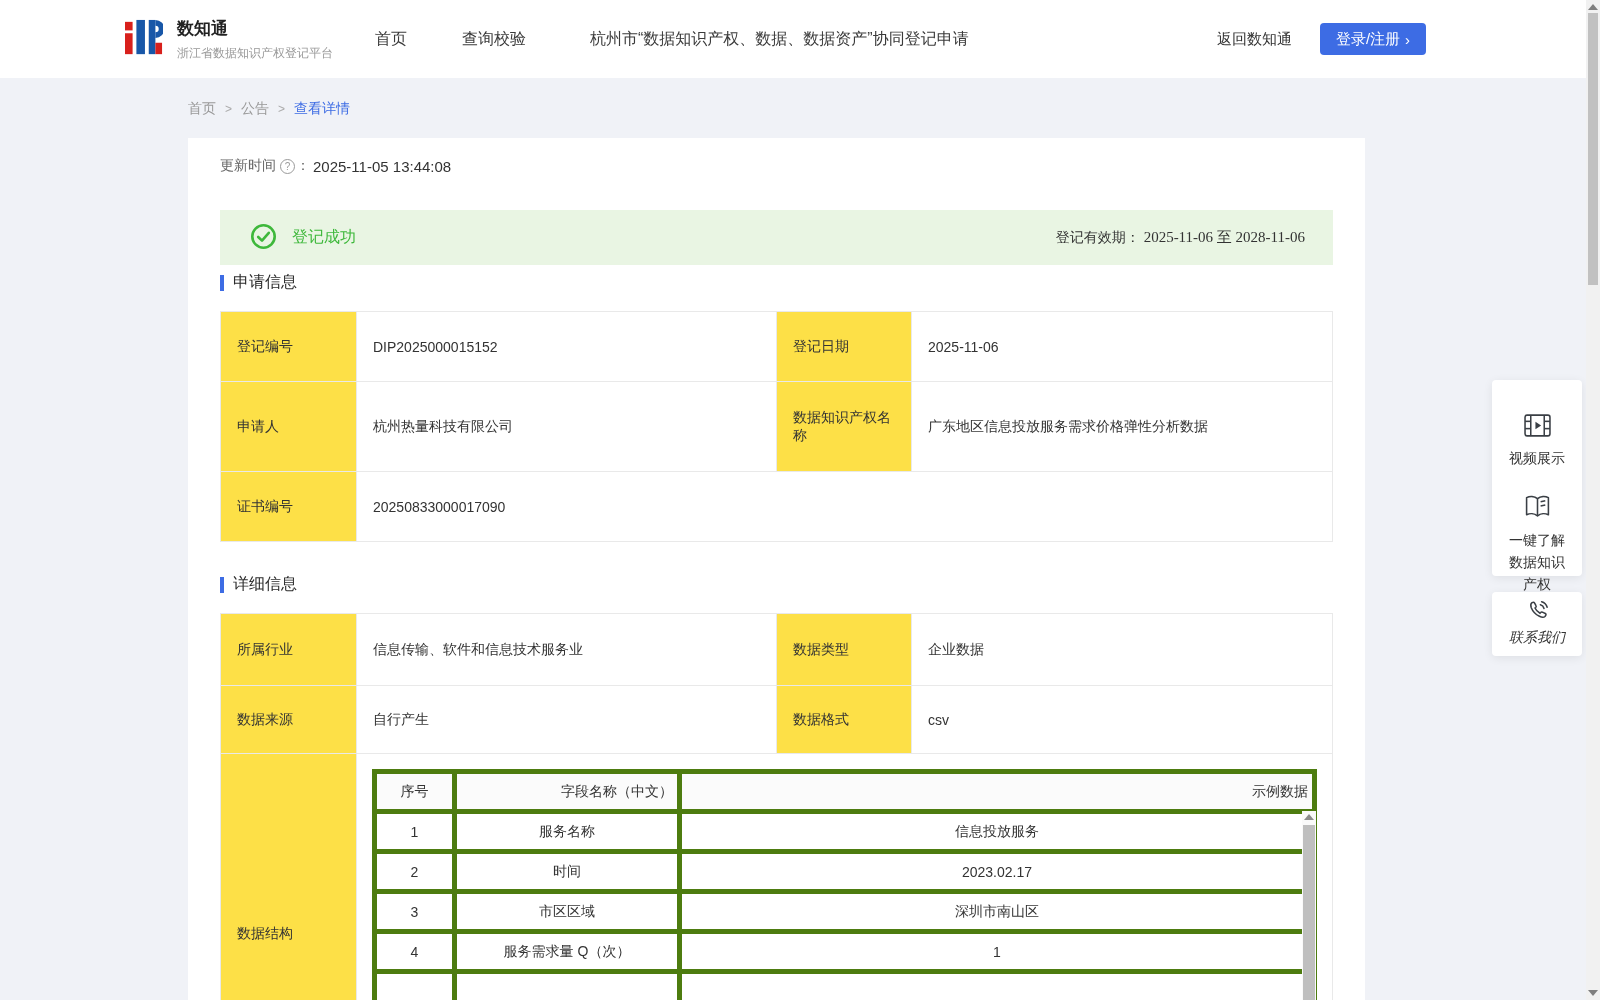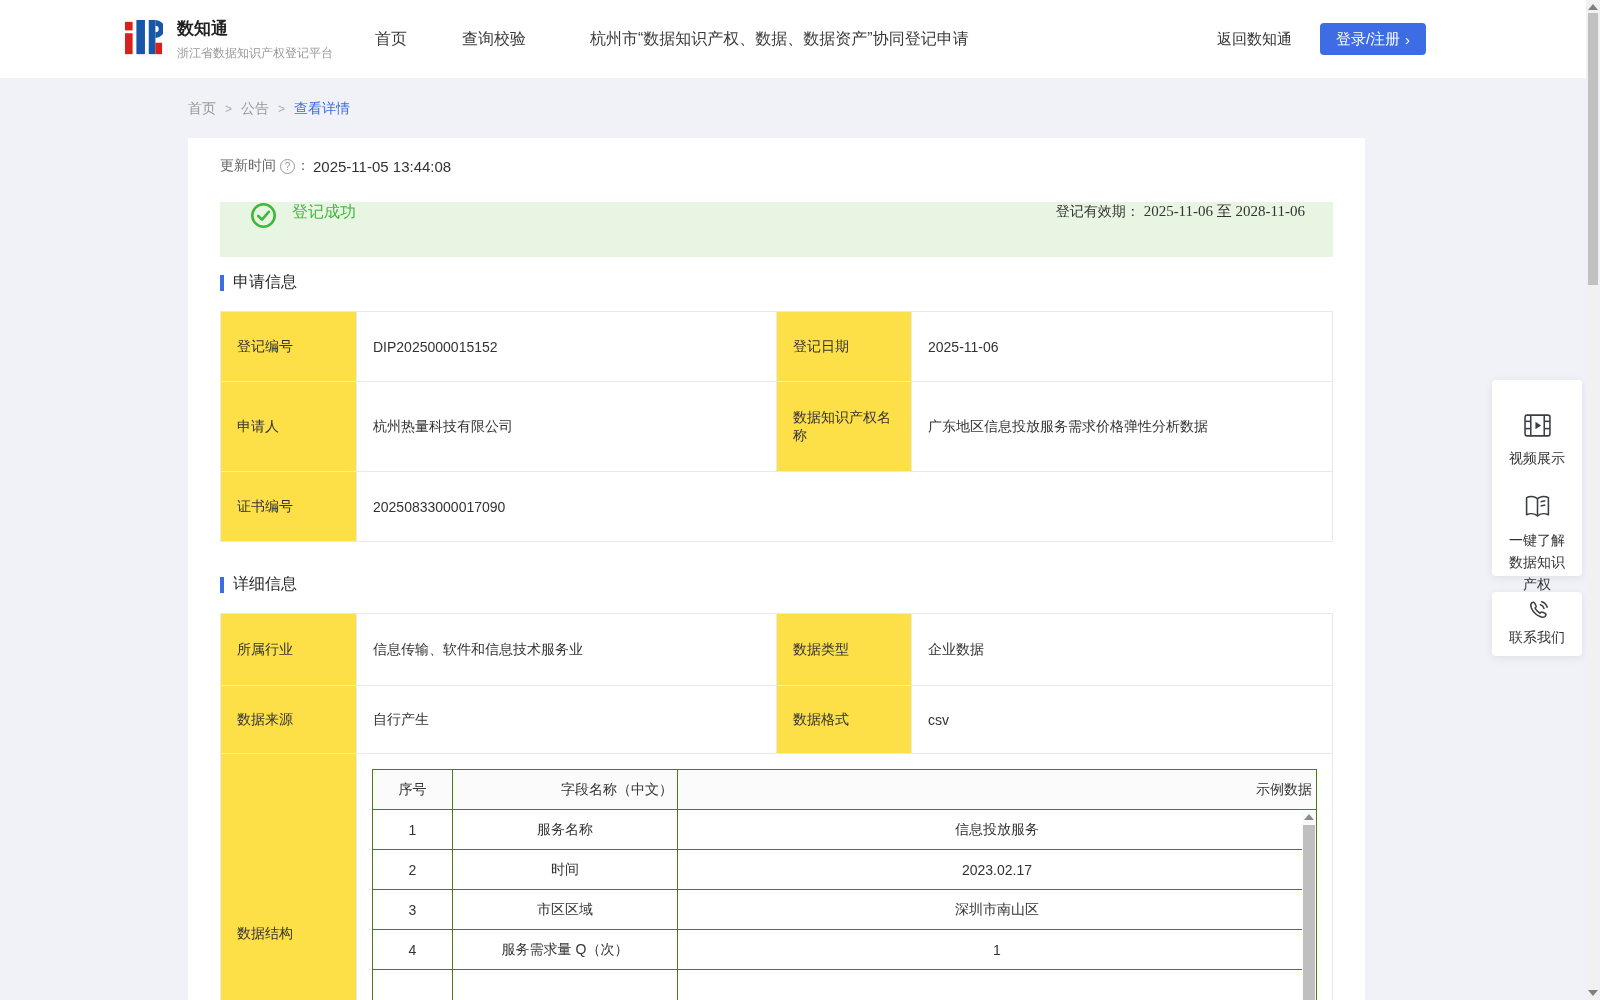--- a/index.html
+++ b/index.html
@@ -34,63 +34,63 @@
   .crumb-sep { color:#aaa; font-size:12px; }
 
   
   .card { position:absolute; left:188px; top:138px; width:1177px; height:862px; background:#fff; overflow:hidden; }
 
   .update-row { position:absolute; left:32px; top:19px; display:flex; align-items:center; font-size:14px; color:#666; }
   .help-ic { display:inline-flex; align-items:center; justify-content:center; width:15px; height:15px;
     border:1px solid #9a9a9a; border-radius:50%; color:#9a9a9a; font-size:10px; margin:0 1px 0 4px; cursor:pointer; }
   .update-value { color:#333; font-size:15px; margin-left:3px; }
 
-  .banner { position:absolute; left:32px; top:64px; width:1113px; height:55px; background:#e9f5e3;
-    display:flex; align-items:flex-start; padding:0 28px 0 30px; }
+  .banner { position:absolute; left:32px; top:72px; width:1113px; height:55px; background:#e9f5e3;
+    display:flex; align-items:center; padding:0 28px 0 30px; }
   .banner-status { color:#3eb83b; font-size:16px; margin-left:15px; }
   .banner-right { margin-left:auto; font-size:14px; color:#333; }
   .banner-right .dates { font-family:"Liberation Serif","DejaVu Serif",serif; font-size:15px; }
 
   .section-title { position:absolute; left:32px; display:flex; align-items:center; }
   .section-bar { width:4px; height:16px; background:#3d6ce4; margin-right:9px; }
   .section-text { font-size:16px; color:#2b2b2b; font-weight:500; }
   .sec-app { top:134px;text-align:right; }
   .sec-detail { top:436px; }
 
   table.info { border-collapse:collapse; table-layout:fixed; width:1113px; position:absolute; left:32px; }
   table.info td { border:1px solid #e9e9e9; font-size:14px; color:#333; padding:8px 16px; vertical-align:middle; }
   table.info td.lbl { background:#fde047; }
   .t-app { top:173px; }
   .t-detail { top:475px; }
   .r70 { height:70px; } .r90 { height:90px; } .r72 { height:72px; } .r68 { height:68px; } .r-struct { height:360px; }
 
   td.struct-val { padding:0 !important; vertical-align:top !important; }
   .nested-wrap { position:relative; padding:15px; }
   table.nested { border-collapse:collapse; table-layout:fixed; width:945px; }
-  table.nested th, table.nested td { border:1px solid #4d7c0f; font-size:14px; color:#333; height:40px; }
+  table.nested th, table.nested td { border:5px solid #4d7c0f; font-size:14px; color:#333; height:40px; }
   table.nested th { background:#fbfbfb; font-weight:normal; text-align:right; padding:0 4px; }
   table.nested th.h-no { text-align:center; padding:0; }
   table.nested td.c-no, table.nested td.c-field { text-align:center; padding:0 8px; }
   table.nested td.c-sample { text-align:center; padding:0 16px; }
 
   
   .inner-sb { position:absolute; right:16px; top:57px; width:14px; height:250px; background:#fafafa; }
   .inner-sb .sb-up { position:absolute; top:3px; left:2px; width:0; height:0;
     border-left:5px solid transparent; border-right:5px solid transparent; border-bottom:6px solid #8c8c8c; }
   .inner-sb .sb-thumb { position:absolute; top:14px; left:1px; width:12px; height:236px; background:#bfbfbf; }
 
   
   .float-card { position:absolute; left:1492px; width:90px; background:#fff; border-radius:4px;
     box-shadow:0 2px 10px rgba(0,0,0,0.08); display:flex; flex-direction:column; align-items:center; cursor:pointer; }
   .fc-1 { top:380px; height:196px; padding-top:34px; }
   .fc-2 { top:592px; height:64px; justify-content:center; }
   .fc-label { font-size:14px; color:#333; text-align:center; line-height:22px; margin-top:7px; }
   .fc-label.narrow { width:62px; }
   .fc-divider { width:54px; height:1px; background:#e8e8e8; margin:13px 0 12px 0; }
-  .fc-2 .fc-label { margin-top:0; }
+  .fc-2 .fc-label { margin-top:0;font-style:italic; }
 
   
   .main-sb { position:absolute; right:0; top:0; width:14px; height:1000px; background:#f1f1f1; cursor:pointer; }
   .main-sb .sb-up { position:absolute; top:4px; left:2px; width:0; height:0;
     border-left:5px solid transparent; border-right:5px solid transparent; border-bottom:6px solid #7f7f7f; }
   .main-sb .sb-down { position:absolute; bottom:4px; left:2px; width:0; height:0;
     border-left:5px solid transparent; border-right:5px solid transparent; border-top:6px solid #7f7f7f; }
   .main-sb .sb-thumb { position:absolute; top:13px; left:2px; width:10px; height:272px; background:#c1c1c1; }
 </style>
 </head>

